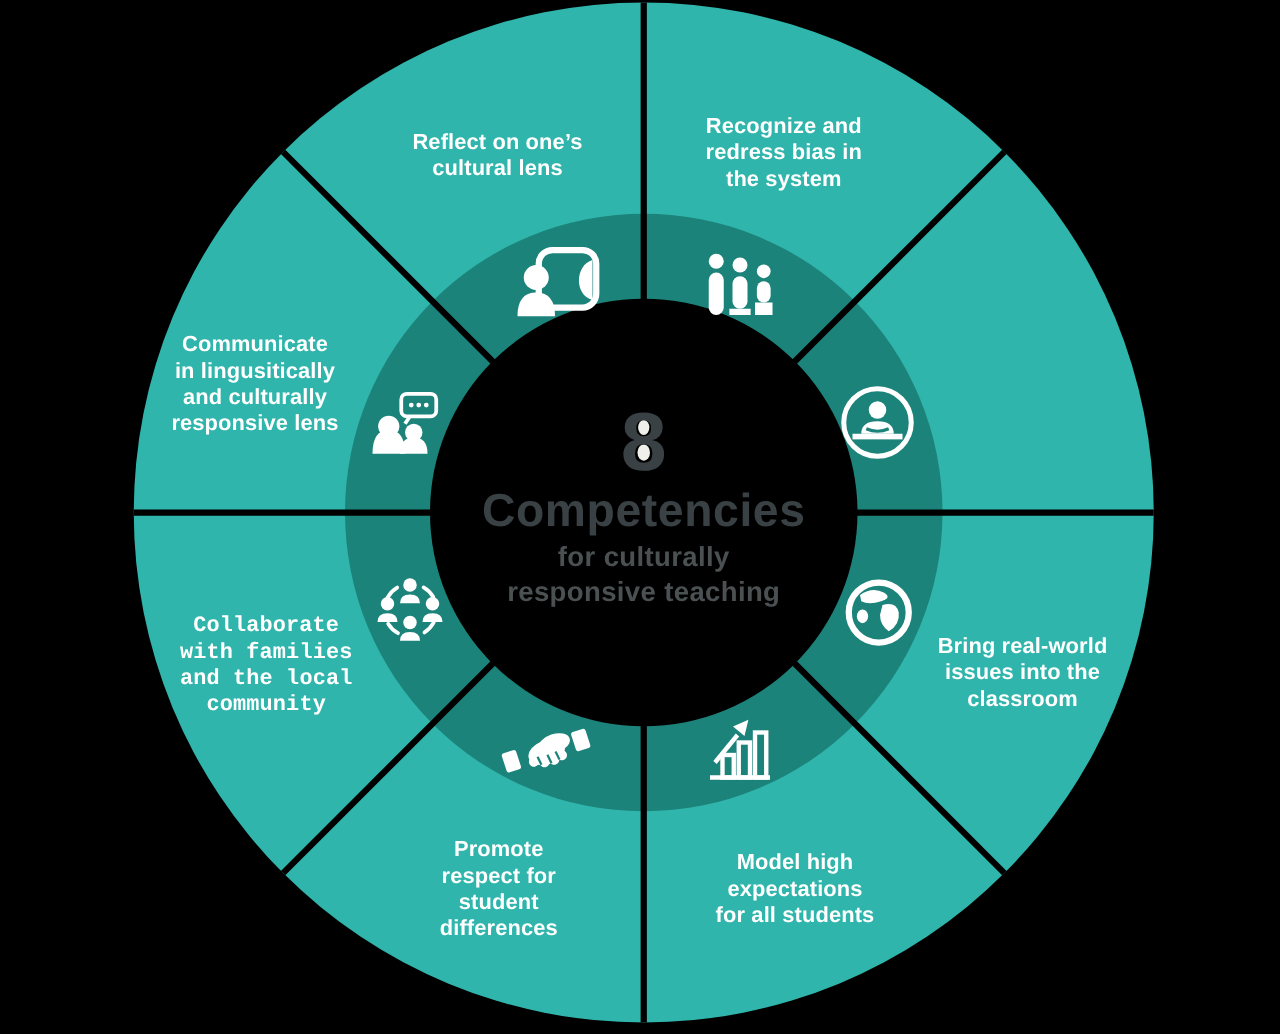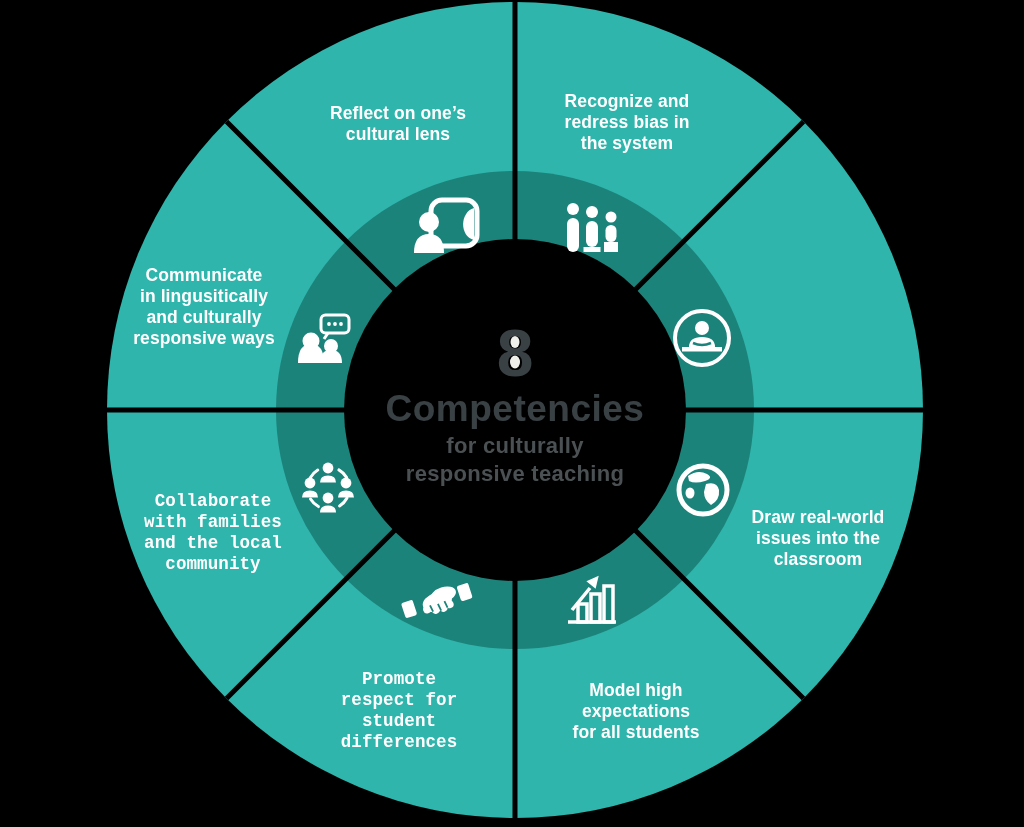--- a/index.html
+++ b/index.html
@@ -155,32 +155,32 @@
       <circle cx="9" cy="6" r="7"></circle>
       <path d="M -2,23 Q -2,10 9,10 Q 20,10 20,23 Z"></path>
     </g>
   </svg>
 
   <div class="seg-label" style="left:627px; top:122px;">Recognize and
 redress bias in
 the system</div>
   <div class="seg-label" style="left:398px; top:124px;">Reflect on one’s
 cultural lens</div>
-  <div class="seg-label" style="left:818px; top:538px;">Draw real-world
+  <div class="seg-label" style="left:818px; top:538px;">Bring real-world
 issues into the
 classroom</div>
   <div class="seg-label" style="left:636px; top:711px;">Model high
 expectations
 for all students</div>
-  <div class="seg-label" style="left:399px; top:711px;font-family:Liberation Mono, monospace;">Promote
+  <div class="seg-label" style="left:399px; top:711px;">Promote
 respect for
 student
 differences</div>
   <div class="seg-label" style="left:213px; top:533px;font-family:Liberation Mono, monospace;">Collaborate
 with families
 and the local
 community</div>
   <div class="seg-label" style="left:204px; top:307px;">Communicate
 in lingusitically
 and culturally
-responsive ways</div>
+responsive lens</div>
 
 </div>
 
 </body></html>

